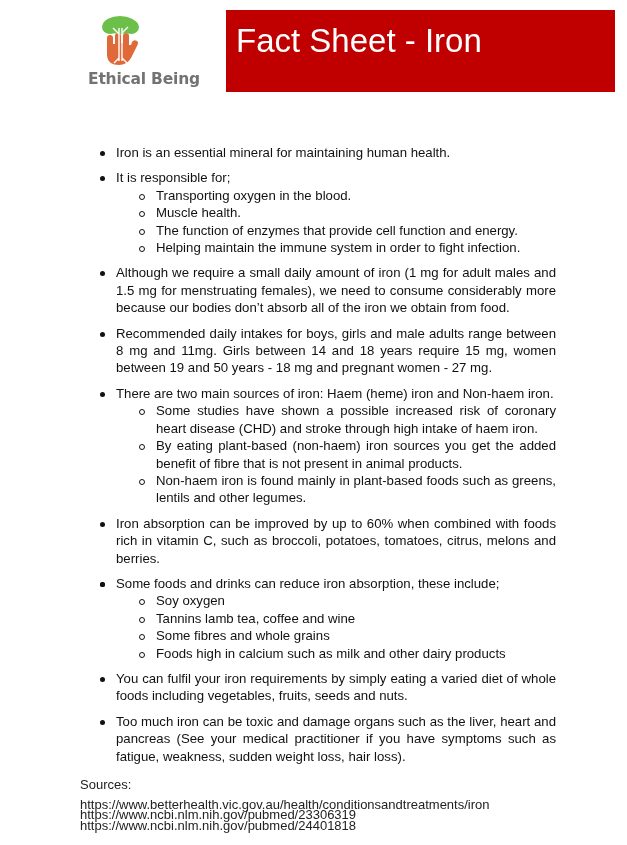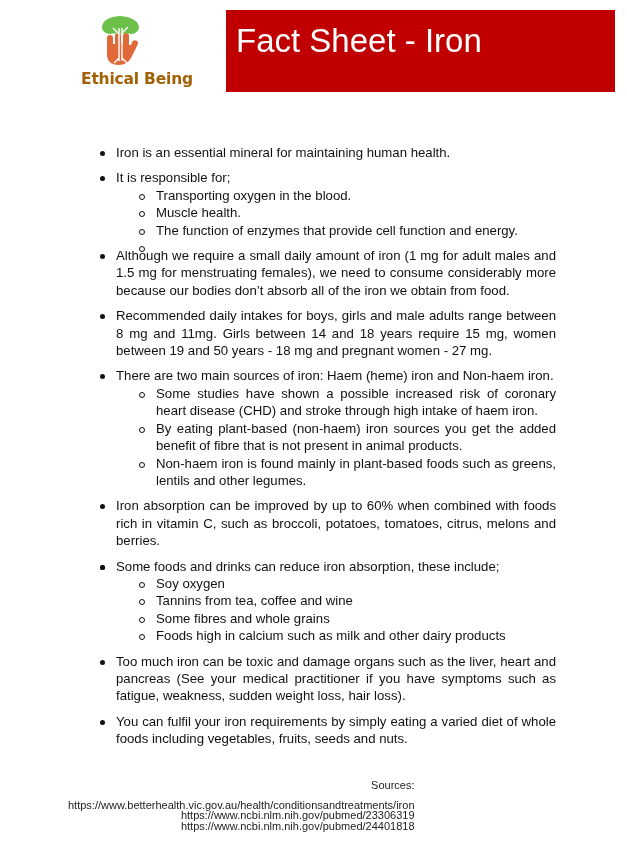--- a/index.html
+++ b/index.html
@@ -1,38 +1,38 @@
 <!DOCTYPE html>
 <html><head>
 <meta charset="utf-8">
 <style>
   html, body { margin: 0; padding: 0; background: #ffffff; }
   body { width: 627px; height: 845px; position: relative; overflow: hidden;
          font-family: "Liberation Sans", sans-serif; color: #111111; }
   .logo { position: absolute; left: 78px; top: 14px; width: 100px; height: 80px; }
   .logo-mark { position: absolute; left: 20px; top: 0; width: 48px; height: 58px; }
-  .logo-text { position: absolute; left: 3px; top: 56px; font-size: 15.5px; font-weight: bold;
-               color: #a16207; white-space: nowrap; letter-spacing: -0.2px;
+  .logo-text { position: absolute; left: 10px; top: 56px; font-size: 15.5px; font-weight: bold;
+               color: #737373; white-space: nowrap; letter-spacing: -0.2px;
                font-family: "DejaVu Sans", sans-serif; font-weight: 600; }
   .title-box { position: absolute; left: 226px; top: 10px; width: 389px; height: 82px;
                background: #c00000; }
   .title-text { position: absolute; left: 10px; top: 12px; font-size: 33px; color: #ffffff;
                 white-space: nowrap; }
   .content { position: absolute; left: 92px; top: 136px; width: 472px;
              font-size: 13.2px; line-height: 17.4px; }
   ul.l1 { list-style: none; margin: 0; padding: 0; }
   ul.l1 > li { position: relative; padding-left: 16px; text-align: justify; margin: 8px; }
   ul.l1 > li > .bullet { position: absolute; left: 0; top: 7px; width: 5px; height: 5px;
                          border-radius: 50%; background: #111; }
   ul.l2 { list-style: none; margin: 0; padding: 0; }
   ul.l2 > li { position: relative; padding-left: 40px; text-align: justify; }
   ul.l2 > li > .sbullet { position: absolute; left: 23px; top: 7px; width: 4px; height: 4px;
                           border-radius: 50%; border: 1px solid #111; }
-  .sources { position: absolute; left: 68px; top: 780px; font-size: 11px; line-height: 10.2px;
-             color: #222; text-align: right; }
+  .sources { position: absolute; left: 80px; top: 780px; font-size: 13px; line-height: 10.2px;
+             color: #222; }
   .sources .label { margin-bottom: 10px; }
 </style>
 </head>
 <body>
 
 <div class="logo">
   <svg class="logo-mark" viewBox="0 0 48 58">
     <path d="M9 33 L9 24 Q9 21 12 21 Q15 21 15 24 L15 30 L17 30 L17 22 Q17 19 20 19 Q23 19 23 22 L23 29 L25 29 L25 22 Q25 19 28 19 Q31 19 31 22 L31 31 L33 31 L34 28 Q36 25 39 27 Q41 29 39 32 L33 44 Q29 51 21 51 Q10 51 9 42 Z" fill="#e0693a"></path>
     <ellipse cx="22" cy="11" rx="17" ry="9" fill="#6cc04a"></ellipse>
     <ellipse cx="12" cy="13" rx="8" ry="7" fill="#6cc04a"></ellipse>
@@ -47,44 +47,44 @@
 </div>
 
 <div class="content">
   <ul class="l1">
     <li><span class="bullet"></span><span>Iron is an essential mineral for maintaining human health.</span></li>
     <li><span class="bullet"></span><span>It is responsible for;</span>
       <ul class="l2">
         <li><span class="sbullet"></span><span>Transporting oxygen in the blood.</span></li>
         <li><span class="sbullet"></span><span>Muscle health.</span></li>
         <li><span class="sbullet"></span><span>The function of enzymes that provide cell function and energy.</span></li>
-        <li><span class="sbullet"></span></li>
+        <li><span class="sbullet"></span><span>Helping maintain the immune system in order to fight infection.</span></li>
       </ul>
     </li>
     <li><span class="bullet"></span><span>Although we require a small daily amount of iron (1 mg for adult males and 1.5 mg for menstruating females), we need to consume considerably more because our bodies don’t absorb all of the iron we obtain from food.</span></li>
     <li><span class="bullet"></span><span>Recommended daily intakes for boys, girls and male adults range between 8 mg and 11mg. Girls between 14 and 18 years require 15 mg, women between 19 and 50 years - 18 mg and pregnant women - 27 mg.</span></li>
     <li><span class="bullet"></span><span>There are two main sources of iron: Haem (heme) iron and Non-haem iron.</span>
       <ul class="l2">
         <li><span class="sbullet"></span><span>Some studies have shown a possible increased risk of coronary heart disease (CHD) and stroke through high intake of haem iron.</span></li>
         <li><span class="sbullet"></span><span>By eating plant-based (non-haem) iron sources you get the added benefit of fibre that is not present in animal products.</span></li>
         <li><span class="sbullet"></span><span>Non-haem iron is found mainly in plant-based foods such as greens, lentils and other legumes.</span></li>
       </ul>
     </li>
     <li><span class="bullet"></span><span>Iron absorption can be improved by up to 60% when combined with foods rich in vitamin C, such as broccoli, potatoes, tomatoes, citrus, melons and berries.</span></li>
     <li><span class="bullet"></span></li>
     <li><span class="bullet"></span><span>Some foods and drinks can reduce iron absorption, these include;</span>
       <ul class="l2">
         <li><span class="sbullet"></span><span>Soy oxygen</span></li>
-        <li><span class="sbullet"></span><span>Tannins from tea, coffee and wine</span></li>
+        <li><span class="sbullet"></span><span>Tannins lamb tea, coffee and wine</span></li>
         <li><span class="sbullet"></span><span>Some fibres and whole grains</span></li>
         <li><span class="sbullet"></span><span>Foods high in calcium such as milk and other dairy products</span></li>
       </ul>
     </li>
+    <li><span class="bullet"></span><span>You can fulfil your iron requirements by simply eating a varied diet of whole foods including vegetables, fruits, seeds and nuts.</span></li>
     <li><span class="bullet"></span><span>Too much iron can be toxic and damage organs such as the liver, heart and pancreas (See your medical practitioner if you have symptoms such as fatigue, weakness, sudden weight loss, hair loss).</span></li>
-    <li><span class="bullet"></span><span>You can fulfil your iron requirements by simply eating a varied diet of whole foods including vegetables, fruits, seeds and nuts.</span></li>
   </ul>
 </div>
 
 <div class="sources">
   <div class="label">Sources:</div>
   <div>https://www.betterhealth.vic.gov.au/health/conditionsandtreatments/iron</div>
   <div>https://www.ncbi.nlm.nih.gov/pubmed/23306319</div>
   <div>https://www.ncbi.nlm.nih.gov/pubmed/24401818</div>
 </div>
 

